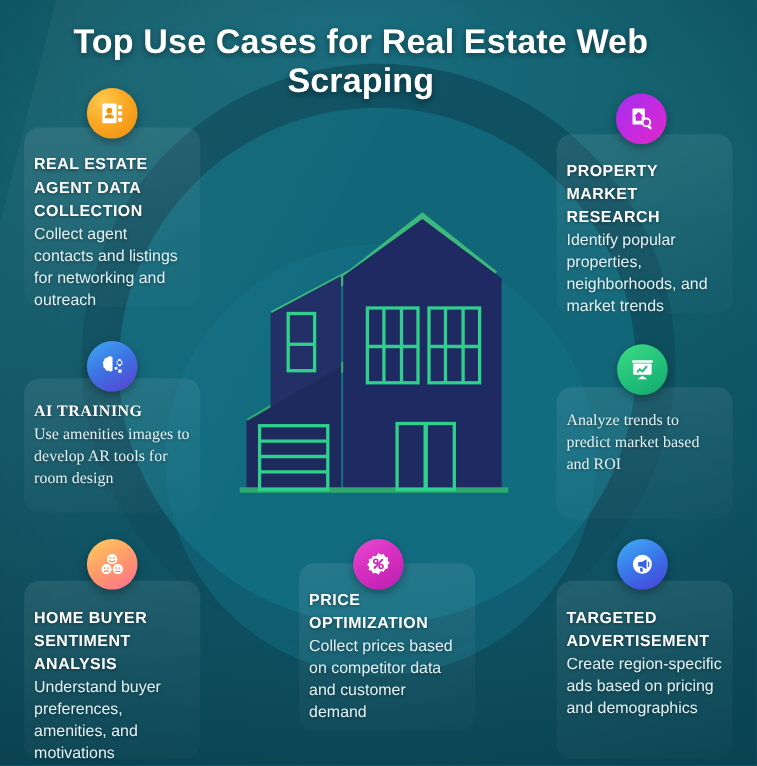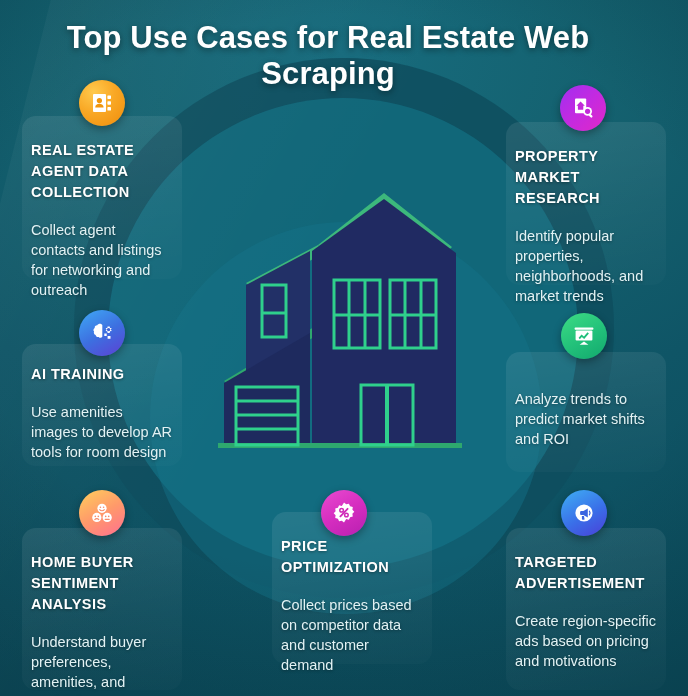--- a/index.html
+++ b/index.html
@@ -99,21 +99,21 @@
     letter-spacing:.45px;
     text-transform:uppercase;
     font-stretch:condensed;
     text-shadow:0 1px 3px rgba(0,0,0,.4);
   }
   .card-desc{
     color:#e2f2f4;
     font-size:14.5px;
     line-height:20px;
     font-weight:400;
-    margin-top:17px;
+    margin-top:0;
     text-shadow:0 1px 3px rgba(0,0,0,.35);
   }
 
   .icon-badge{
     position:absolute;
     width:46px; height:46px;
     border-radius:50%;
     z-index:30;
     display:flex;
     align-items:center;
@@ -131,21 +131,21 @@
   #card-price      { left:272px; top:512px; width:160px; height:152px; }
   #card-ads        { left:506px; top:528px; width:160px; height:162px; }
 
   #card-agent .pad,
   #card-research .pad,
   #card-ai .pad,
   #card-forecast .pad,
   #card-sentiment .pad,
   #card-price .pad,
   #card-ads .pad { padding-top:24px; }
-  #card-ai .pad, #card-forecast .pad { padding-top:20px; }
+  #card-ai .pad, #card-forecast .pad { padding-top:20px;font-family:Liberation Serif, serif; }
 
   #icon-agent     { left:79px;  top:80px; }
   #icon-research  { left:560px; top:85px; }
   #icon-ai        { left:79px;  top:310px; }
   #icon-forecast  { left:561px; top:313px; }
   #icon-sentiment { left:79px;  top:490px; }
   #icon-price     { left:321px; top:490px; }
   #icon-ads       { left:561px; top:490px; }
 
   .g-agent     { background:radial-gradient(circle at 32% 26%, #ffc94d 0%, #f9a825 45%, #ef8c0b 100%); }
@@ -249,21 +249,21 @@
     <svg viewBox="0 0 24 24" fill="#ffffff">
       <path d="M11.4 3.3c-1.5-.9-3.4-.3-4.1 1-1.6-.1-2.8 1.1-2.6 2.6-1.4.7-1.7 2.5-.6 3.6-.7 1.4 0 3 1.5 3.4.2 1.5 1.7 2.5 3.1 2 .9 1.2 2.8 1.2 3.6-.1V3.9a2 2 0 00-.9-.6z"></path>
       <path d="M15.6 7.1h1.7l.3-1.7h2.1l.3 1.7h1.7l-.9 1.5 1 1.5-1.8.2-.3 1.7h-2.1l-.3-1.7-1.7-.2 1-1.5z"></path>
       <circle cx="18.6" cy="8.6" r="1.7" fill="#3f63d8"></circle>
       <path d="M14.3 12.6h2.4v2.4h-2.4zM17.6 14.9h2.9v2.9h-2.9z"></path>
     </svg>
   </div>
 
   <div class="card" id="card-forecast">
     <div class="pad">
-      <div class="card-desc">Analyze trends to predict market shifts and ROI</div>
+      <div class="card-desc">Analyze trends to predict market based and ROI</div>
     </div>
   </div>
   <div class="icon-badge g-forecast" id="icon-forecast">
     <svg viewBox="0 0 24 24" fill="#ffffff">
       <rect x="2.6" y="3.4" width="18.8" height="2.4" rx=".8"></rect>
       <rect x="3.6" y="6.4" width="16.8" height="10.2" rx="1"></rect>
       <path d="M6.6 13.8l3-3.3 2.3 1.9 3.6-4.1 1.4 1.2-4.7 5.4-2.4-2-2 2.3z" fill="#1fbf7a"></path>
       <path d="M12 17.6l4.4 3.2H7.6z"></path>
     </svg>
   </div>
@@ -302,21 +302,21 @@
       <path d="M12 1.6l2.2 1.7 2.7-.6 1.2 2.5 2.7.7-.4 2.8 1.9 2-1.9 2 .4 2.8-2.7.7-1.2 2.5-2.7-.6L12 21.4l-2.2-1.7-2.7.6-1.2-2.5-2.7-.7.4-2.8-1.9-2 1.9-2-.4-2.8 2.7-.7 1.2-2.5 2.7.6z" fill="#ffffff"></path>
       <circle cx="9.6" cy="9.2" r="1.8" fill="none" stroke="#cf2bb8" stroke-width="1.5"></circle>
       <circle cx="14.4" cy="14" r="1.8" fill="none" stroke="#cf2bb8" stroke-width="1.5"></circle>
       <line x1="15.6" y1="7.8" x2="8.4" y2="15.4" stroke="#cf2bb8" stroke-width="1.8" stroke-linecap="round"></line>
     </svg>
   </div>
 
   <div class="card" id="card-ads">
     <div class="pad">
       <div class="card-title">TARGETED ADVERTISEMENT</div>
-      <div class="card-desc">Create region-specific ads based on pricing and motivations</div>
+      <div class="card-desc">Create region-specific ads based on pricing and demographics</div>
     </div>
   </div>
   <div class="icon-badge g-ads" id="icon-ads">
     <svg viewBox="0 0 24 24">
       <circle cx="12" cy="12" r="8.6" fill="#ffffff"></circle>
       <path d="M15.8 7.4v9.2l-4.4-2.6H9.1a1 1 0 01-1-1v-2a1 1 0 011-1h2.3z" fill="#3a63e0"></path>
       <path d="M9.9 15.1h2.1l.5 2.8a.8.8 0 01-.8.9h-1a.8.8 0 01-.8-.7z" fill="#3a63e0"></path>
       <path d="M17.4 10.2a3 3 0 010 3.6" stroke="#3a63e0" stroke-width="1.2" fill="none" stroke-linecap="round"></path>
     </svg>
   </div>

